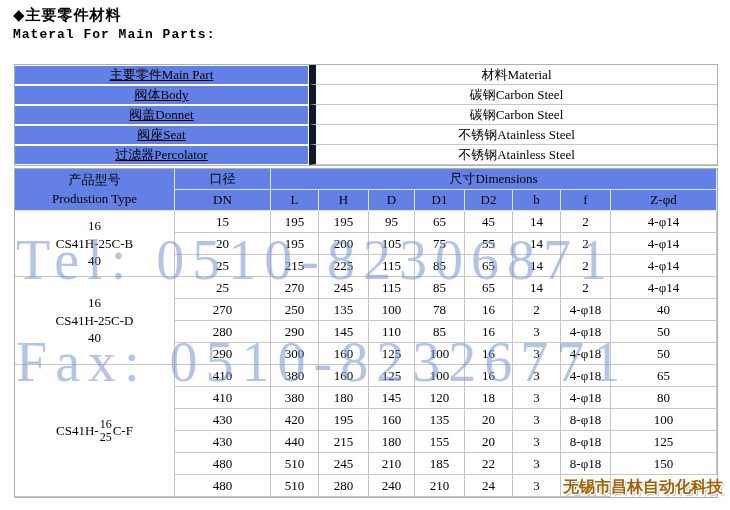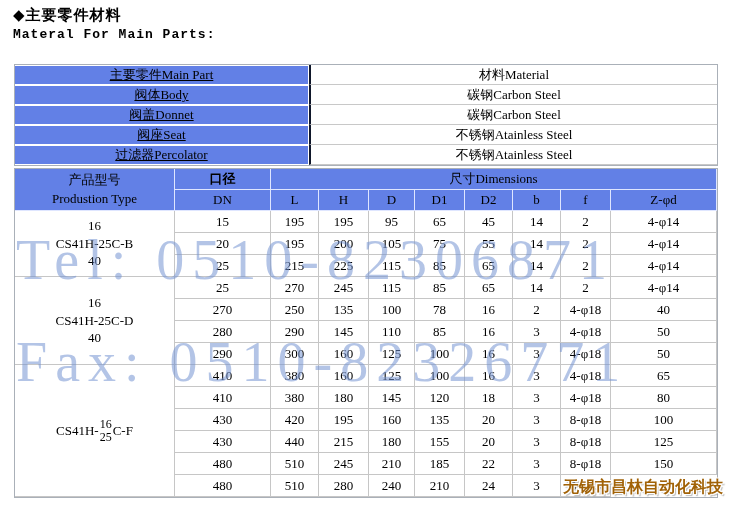--- a/index.html
+++ b/index.html
@@ -11,33 +11,33 @@
   .title-en{position:absolute;left:13px;top:27px;font-size:13px;font-weight:bold;
             font-family:"Liberation Mono","DejaVu Sans Mono",monospace;letter-spacing:1px;}
 
   
   .mat{position:absolute;left:14px;top:64px;width:702px;display:grid;
        grid-template-columns:294px 408px;grid-auto-rows:20px;
        border:1px solid #aab0b8;background:#fff;box-sizing:content-box;}
   .mat .cell{display:flex;align-items:center;justify-content:center;
              font-size:13px;box-sizing:border-box;}
   .mat .blue{background:#6280E6;border:1px solid #fff;border-left:none;color:#000;text-decoration:underline;}
-  .mat .white{background:#fff;border-bottom:1px solid #c8c8c8;border-left:2px solid #0f172a;}
+  .mat .white{background:#fff;border-bottom:1px solid #c8c8c8;border-left:7px solid #0f172a;}
 
   
   .dims{position:absolute;left:14px;top:168px;display:grid;
         grid-template-columns:160px 96px 48px 50px 46px 50px 48px 48px 50px 106px;
         grid-template-rows:21px 21px repeat(13,22px);
         border:1px solid #aab0b8;background:#fff;}
   .dims > *{display:flex;align-items:center;justify-content:center;
             font-size:13px;box-sizing:border-box;
             border-right:1px solid #c6c6c6;border-bottom:1px solid #c6c6c6;}
   .dims .hb{background:#6280E6;border-right:1px solid #dfe6ff;border-bottom:1px solid #dfe6ff;}
   .h-prod{grid-area:1/1/3/2;flex-direction:column;line-height:1.45;}
-  .h-bore{grid-area:1/2/2/3;font-weight:bold;}
+  .h-bore{grid-area:1/2/2/3;}
   .h-dims{grid-area:1/3/2/11;}
   .g1{grid-area:3/1/6/2;}
   .g2{grid-area:6/1/10/2;}
   .g3{grid-area:10/1/16/2;}
   .gcell{flex-direction:column;line-height:1.35;background:#fff;}
   .g3{flex-direction:row;}
   .frac{display:inline-flex;flex-direction:column;align-items:center;
         font-size:12px;line-height:1.05;margin:0 1px;}
   .dim-cell{background:#fff;}
 

